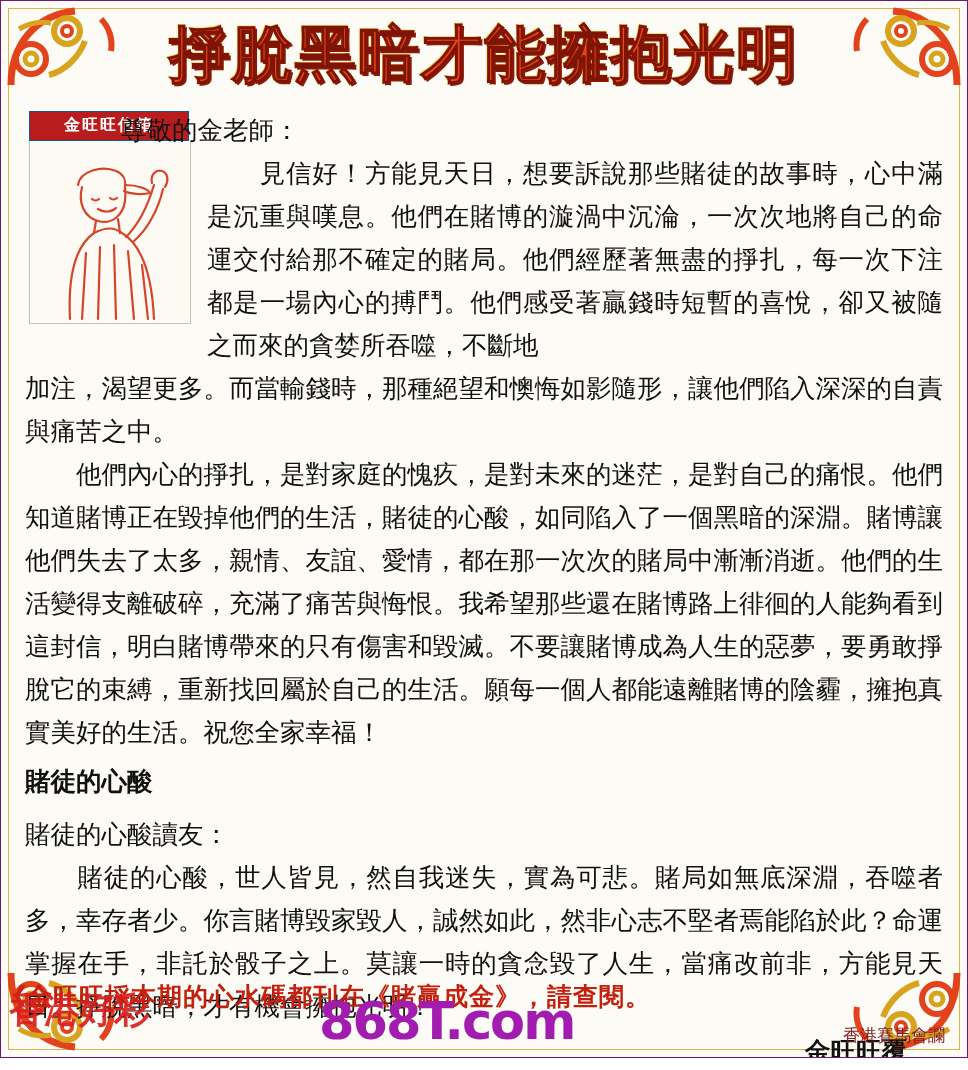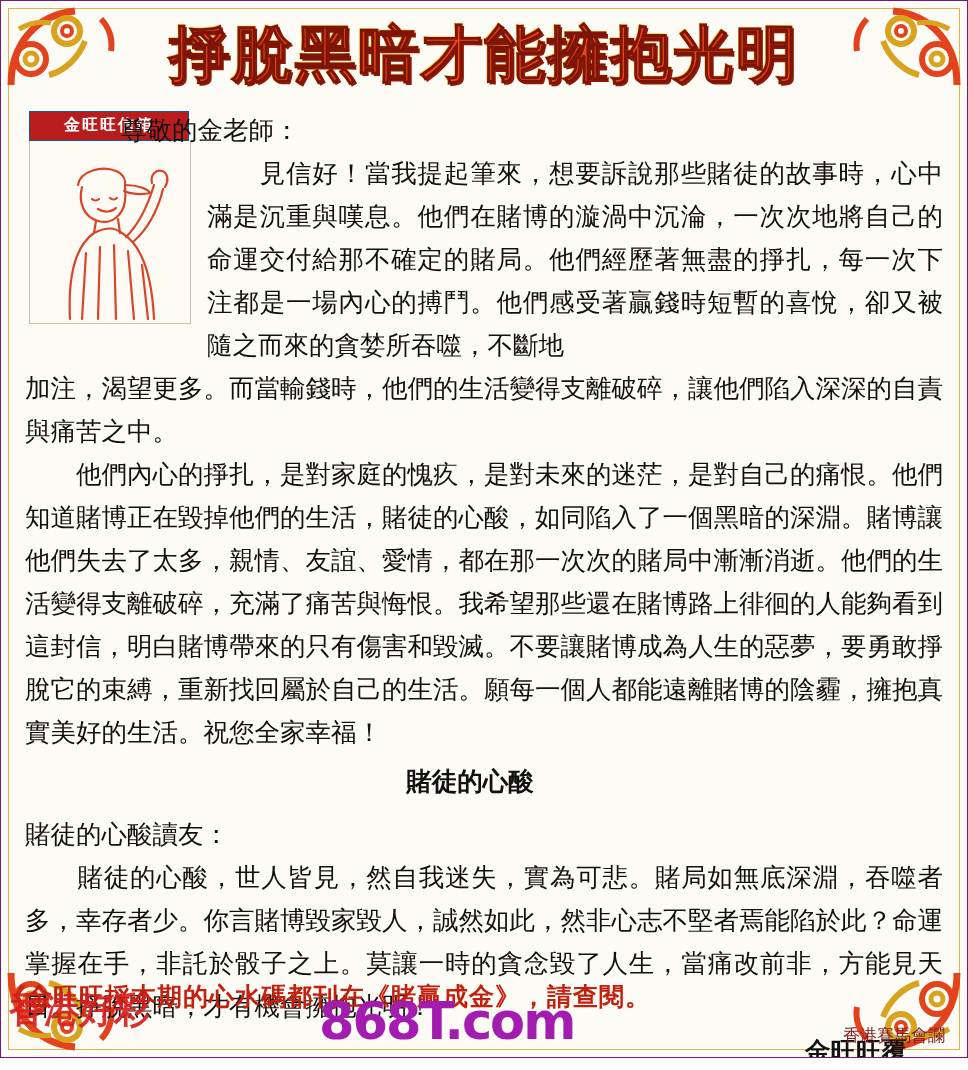--- a/index.html
+++ b/index.html
@@ -97,21 +97,21 @@
     margin-left:96px;
   }
   .para-wrap{
     margin-left:182px;
   }
   .flow{
     margin-left:0;
     clear:both;
   }
   .signature{
-    text-align:center;
+    text-align:left;
     padding-right:28px;
     font-weight:bold;
     margin-top:6px;
   }
   .reply-head{
     margin-top:10px;
   }
   .sig2{
     text-align:right;
     padding-right:36px;
@@ -247,22 +247,22 @@
         <path d="M70 106 L68 178"></path>
         <path d="M84 104 L86 178"></path>
         <path d="M98 110 L104 178"></path>
         <path d="M112 124 L118 178"></path>
       </g>
     </svg>
   </div>
 
   <div class="content">
     <div class="salutation">尊敬的金老師：</div>
-    <div class="para-wrap">　　見信好！當我提起筆來，想要訴說那些賭徒的故事時，心中滿是沉重與嘆息。他們在賭博的漩渦中沉淪，一次次地將自己的命運交付給那不確定的賭局。他們經歷著無盡的掙扎，每一次下注都是一場內心的搏鬥。他們感受著贏錢時短暫的喜悅，卻又被隨之而來的貪婪所吞噬，不斷地</div>
-    <div class="flow">加注，渴望更多。而當輸錢時，他們的生活變得支離破碎，讓他們陷入深深的自責與痛苦之中。</div>
+    <div class="para-wrap">　　見信好！方能見天日，想要訴說那些賭徒的故事時，心中滿是沉重與嘆息。他們在賭博的漩渦中沉淪，一次次地將自己的命運交付給那不確定的賭局。他們經歷著無盡的掙扎，每一次下注都是一場內心的搏鬥。他們感受著贏錢時短暫的喜悅，卻又被隨之而來的貪婪所吞噬，不斷地</div>
+    <div class="flow">加注，渴望更多。而當輸錢時，那種絕望和懊悔如影隨形，讓他們陷入深深的自責與痛苦之中。</div>
     <div class="flow">　　他們內心的掙扎，是對家庭的愧疚，是對未來的迷茫，是對自己的痛恨。他們知道賭博正在毀掉他們的生活，賭徒的心酸，如同陷入了一個黑暗的深淵。賭博讓他們失去了太多，親情、友誼、愛情，都在那一次次的賭局中漸漸消逝。他們的生活變得支離破碎，充滿了痛苦與悔恨。我希望那些還在賭博路上徘徊的人能夠看到這封信，明白賭博帶來的只有傷害和毀滅。不要讓賭博成為人生的惡夢，要勇敢掙脫它的束縛，重新找回屬於自己的生活。願每一個人都能遠離賭博的陰霾，擁抱真實美好的生活。祝您全家幸福！</div>
     <div class="signature">賭徒的心酸</div>
 
     <div class="reply-head">賭徒的心酸讀友：</div>
     <div class="flow">　　賭徒的心酸，世人皆見，然自我迷失，實為可悲。賭局如無底深淵，吞噬者多，幸存者少。你言賭博毀家毀人，誠然如此，然非心志不堅者焉能陷於此？命運掌握在手，非託於骰子之上。莫讓一時的貪念毀了人生，當痛改前非，方能見天日。掙脫黑暗，才有機會擁抱光明！</div>
     <div class="sig2">金旺旺覆</div>
   </div>
 
   <div class="footer-note">《金旺旺採本期的心水碼都刊在《賭贏成金》，請查閱。</div>
   <div class="footer-right">香港賽馬會讕</div>

